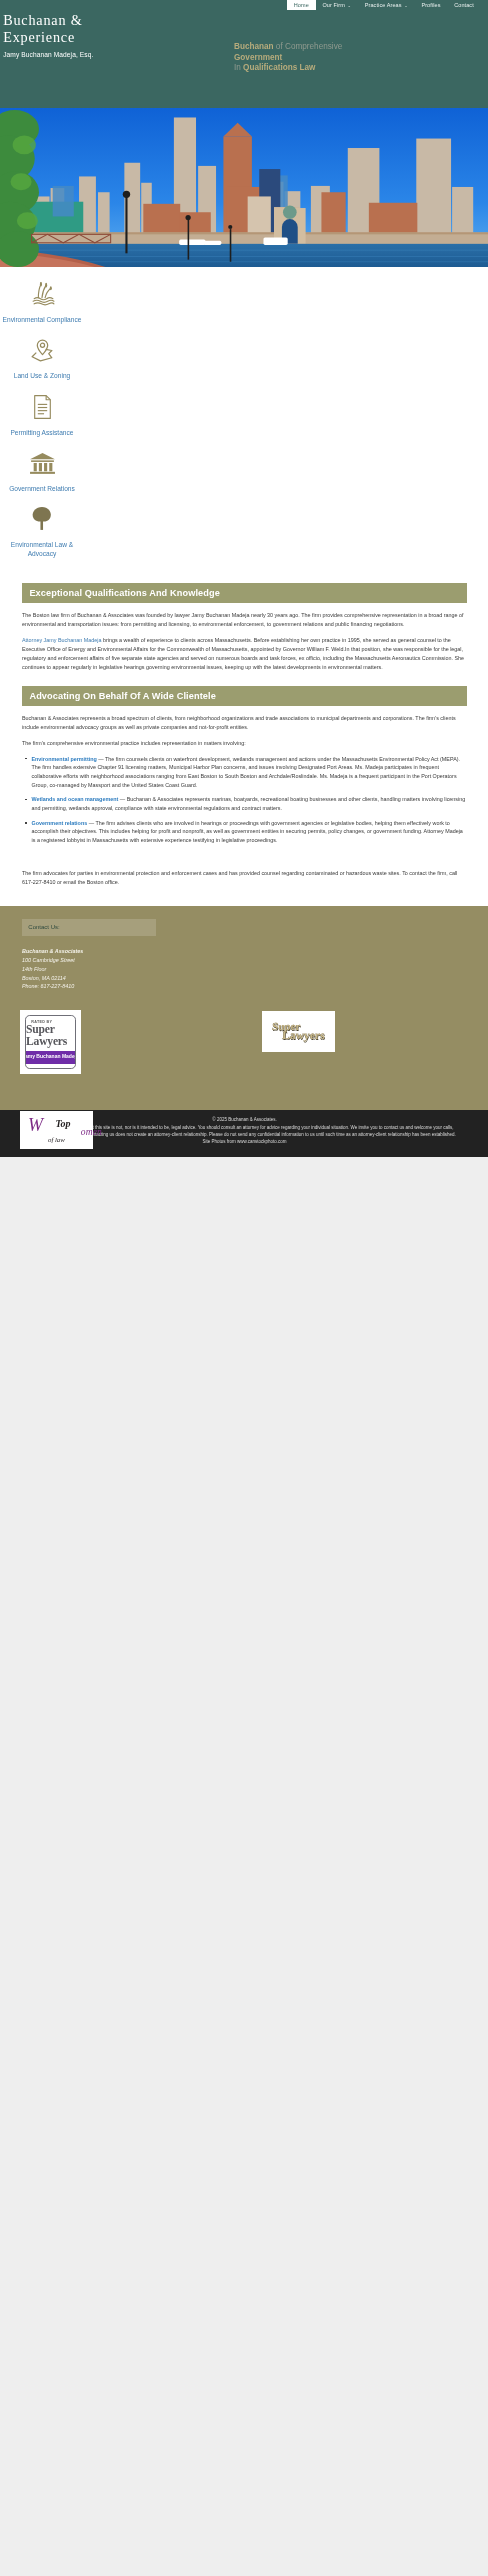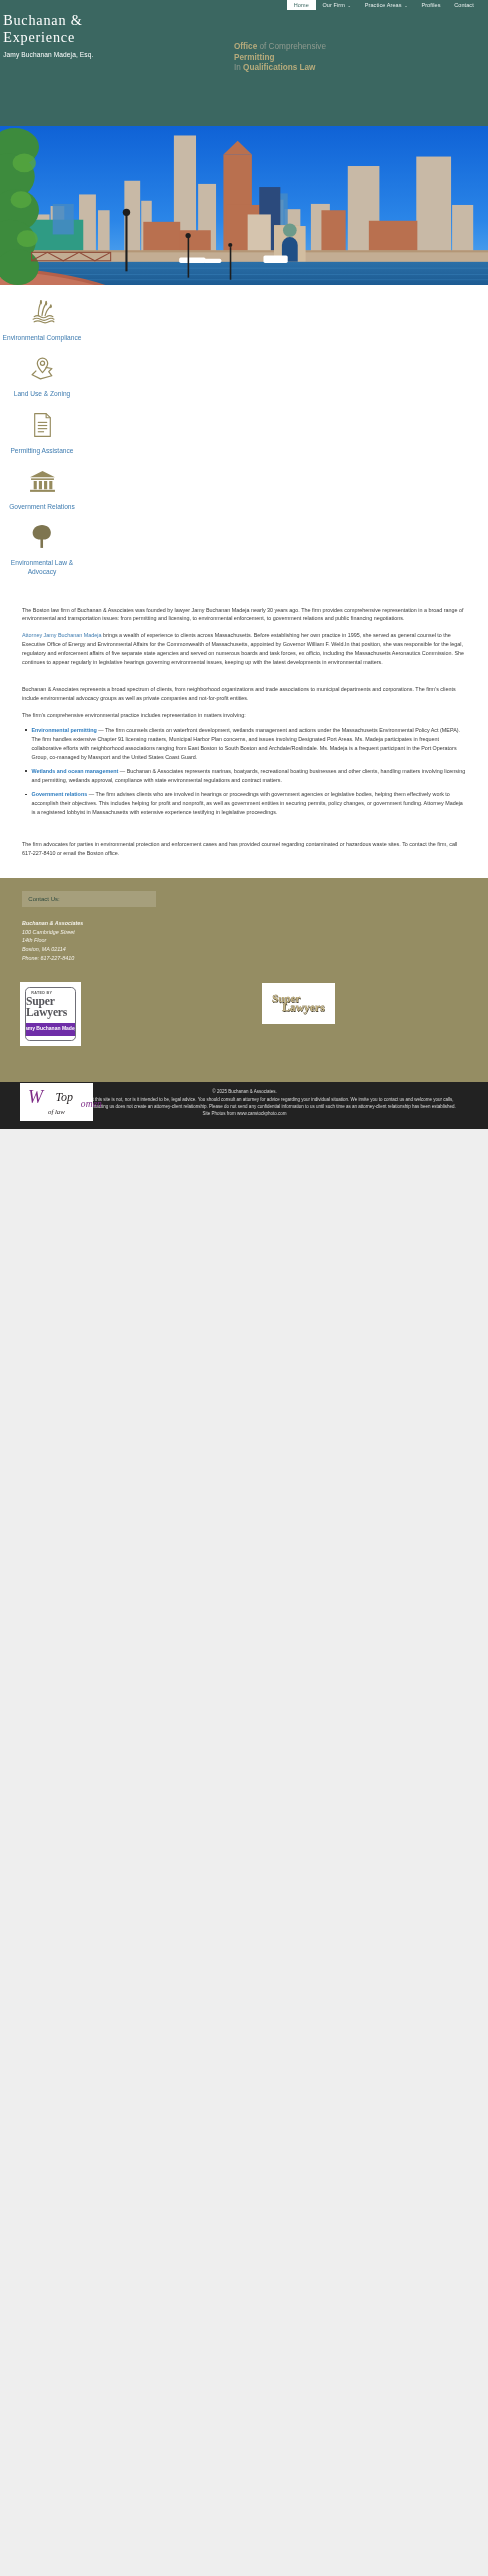--- a/index.html
+++ b/index.html
@@ -8,21 +8,21 @@
     width: 489px;
     background: #eeeeee;
     font-family: "Liberation Sans", sans-serif;
   }
   body { width: 489px; }
 
   
   .site-header {
     position: relative;
     background: #3b6761;
-    height: 126px;
+    height: 108px;
     overflow: hidden;
   }
   .nav {
     display: flex;
     justify-content: flex-end;
     align-items: flex-start;
     height: 10px;
     padding-right: 8.4px;
   }
   .nav-item {
@@ -308,22 +308,23 @@
     font-style: italic;
     font-size: 18px;
     color: #7d2b86;
     line-height: 1;
   }
   .women-top {
     position: absolute;
     left: 28.4px; top: 3.2px;
     font-family: "Liberation Serif", serif;
     font-style: italic;
-    font-size: 12px;
+    font-size: 10px;
     color: #231f20;
+    font-weight: bold;
   }
   .women-omen {
     position: absolute;
     left: 13.7px; top: 11.6px;
     font-family: "Liberation Serif", serif;
     font-style: italic;
     font-size: 9.5px;
     color: #7d2b86;
     letter-spacing: 0.2px;
     margin-left: 40px;
@@ -373,24 +374,24 @@
   </nav>
 
   <div class="brand">
     <div class="brand-name">Buchanan &amp;</div>
     <div class="brand-name">Experience</div>
     <div class="brand-sub">Jamy Buchanan Madeja, Esq.</div>
   </div>
 
   <div class="tagline">
     <div class="tagline-row">
-      <span class="gold">Office</span><span class="light"> of Comprehensive</span>
+      <span class="gold">Buchanan</span><span class="light"> of Comprehensive</span>
     </div>
     <div class="tagline-row">
-      <span class="gold">Permitting</span>
+      <span class="gold">Government</span>
     </div>
     <div class="tagline-row">
       <span class="light">In </span><span class="gold">Qualifications Law</span>
     </div>
   </div>
 </header>
 
 <div class="hero">
   <svg viewBox="0 0 928 302" preserveAspectRatio="none">
     <defs>
@@ -572,27 +573,29 @@
         </g>
       </svg>
     </div>
     <div class="practice-label">Environmental Law &amp; Advocacy</div>
   </div>
 
 </section>
 
 <main class="content">
 
+  <h2 class="section-banner">Exceptional Qualifications And Knowledge</h2>
   <p>The Boston law firm of Buchanan &amp; Associates was founded by lawyer Jamy Buchanan Madeja nearly 30 years ago.  The firm provides comprehensive representation in a broad range of environmental and transportation issues: from permitting and licensing, to environmental enforcement, to government relations and public financing negotiations.</p>
   <p>
     <a class="inline-link">Attorney Jamy Buchanan Madeja</a><span> brings a wealth of experience to clients across Massachusetts. Before establishing her own practice in 1995, she served as general counsel to the Executive Office of Energy and Environmental Affairs for the Commonwealth of Massachusetts, appointed by Governor William F. Weld.In that position, she was responsible for the legal, regulatory and enforcement affairs of five separate state agencies and served on numerous boards and task forces, ex officio, including the Massachusetts Aeronautics Commission. She continues to appear regularly in legislative hearings governing environmental issues, keeping up with the latest developments in environmental matters.</span>
   </p>
 
   <div class="gap-block"></div>
 
+  <h2 class="section-banner">Advocating On Behalf Of A Wide Clientele</h2>
   <p>Buchanan &amp; Associates represents a broad spectrum of clients, from neighborhood organizations and trade associations to municipal departments and corporations. The firm's clients include environmental advocacy groups as well as private companies and not-for-profit entities.</p>
   <p>The firm's comprehensive environmental practice includes representation in matters involving:</p>
 
   <ul class="matters">
     <li>
       <b class="term">Environmental permitting</b><span> — The firm counsels clients on waterfront development, wetlands management and actions under the Massachusetts Environmental Policy Act (MEPA). The firm handles extensive Chapter 91 licensing matters, Municipal Harbor Plan concerns, and issues involving Designated Port Areas. Ms. Madeja participates in frequent collaborative efforts with neighborhood associations ranging from East Boston to South Boston and Archdale/Roslindale. Ms. Madeja is a frequent participant in the Port Operators Group, co-managed by Massport and the United States Coast Guard.</span>
     </li>
     <li>
       <b class="term">Wetlands and ocean management</b><span> — Buchanan &amp; Associates represents marinas, boatyards, recreational boating businesses and other clients, handling matters involving licensing and permitting, wetlands approval, compliance with state environmental regulations and contract matters.</span>
     </li>

